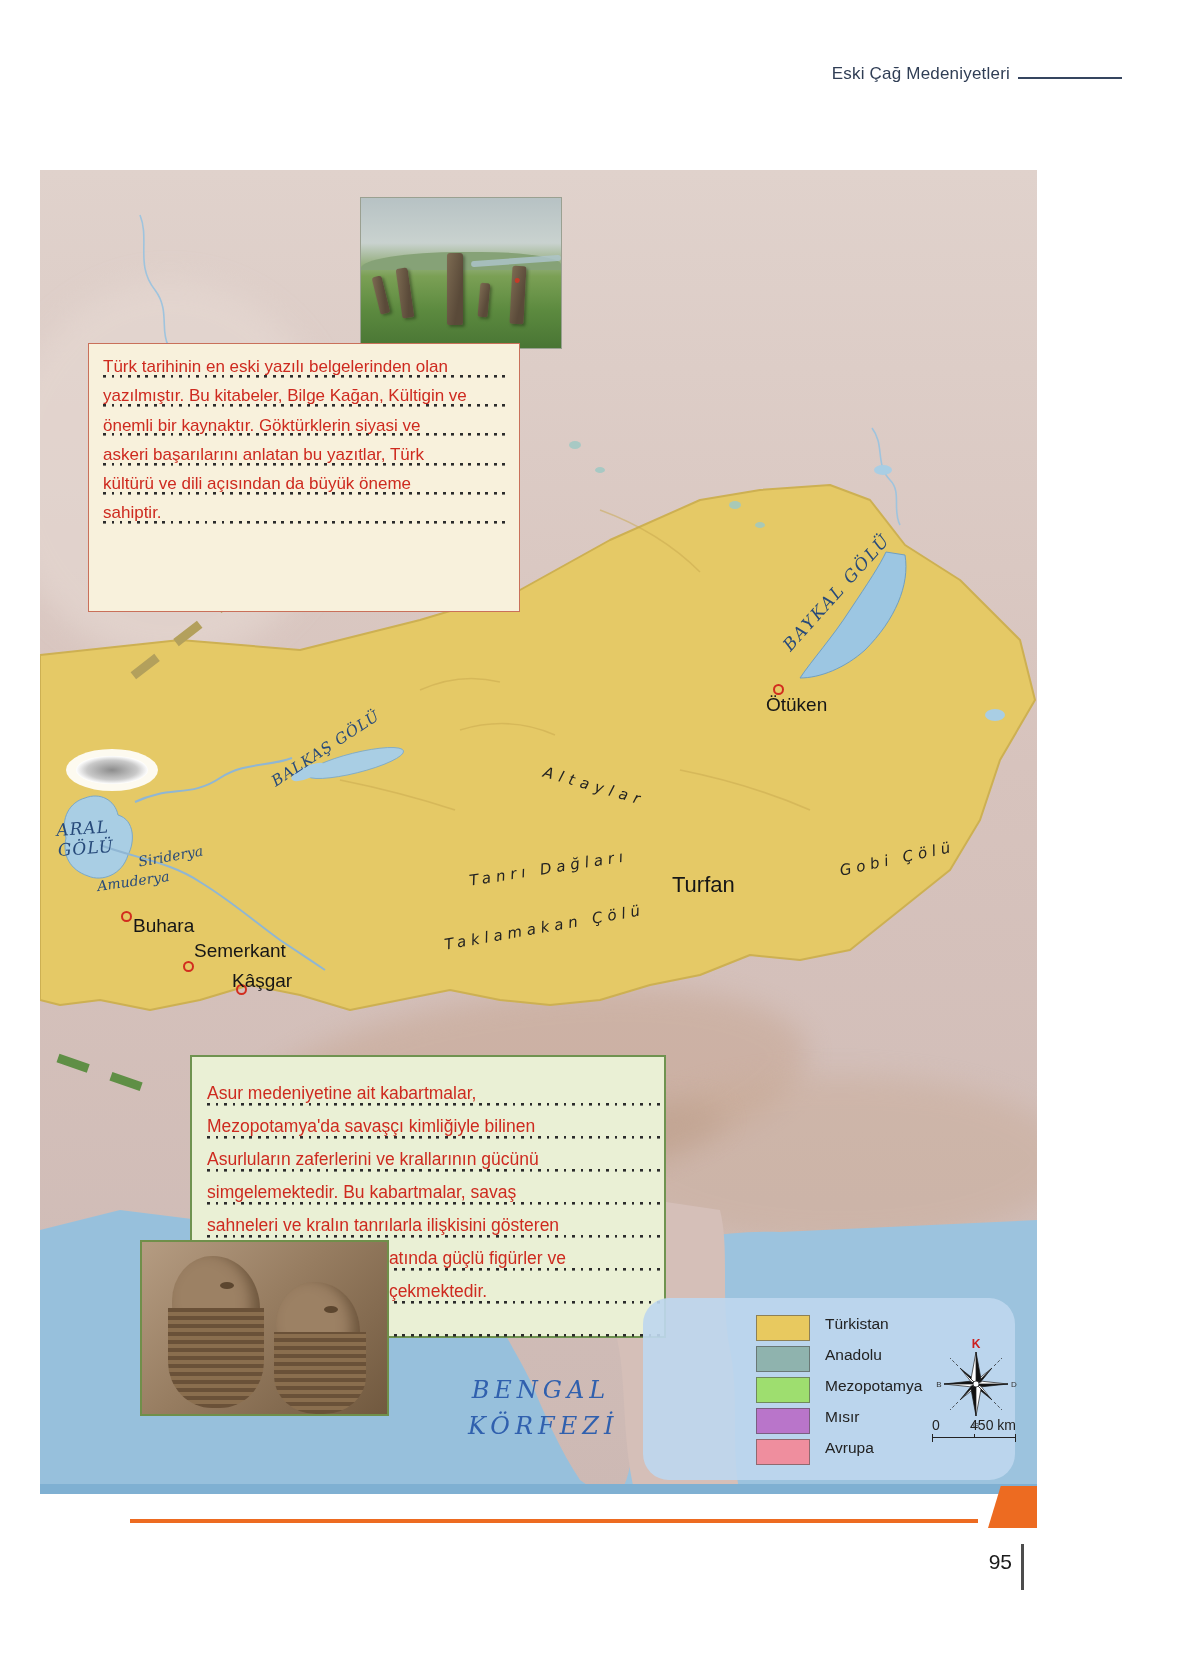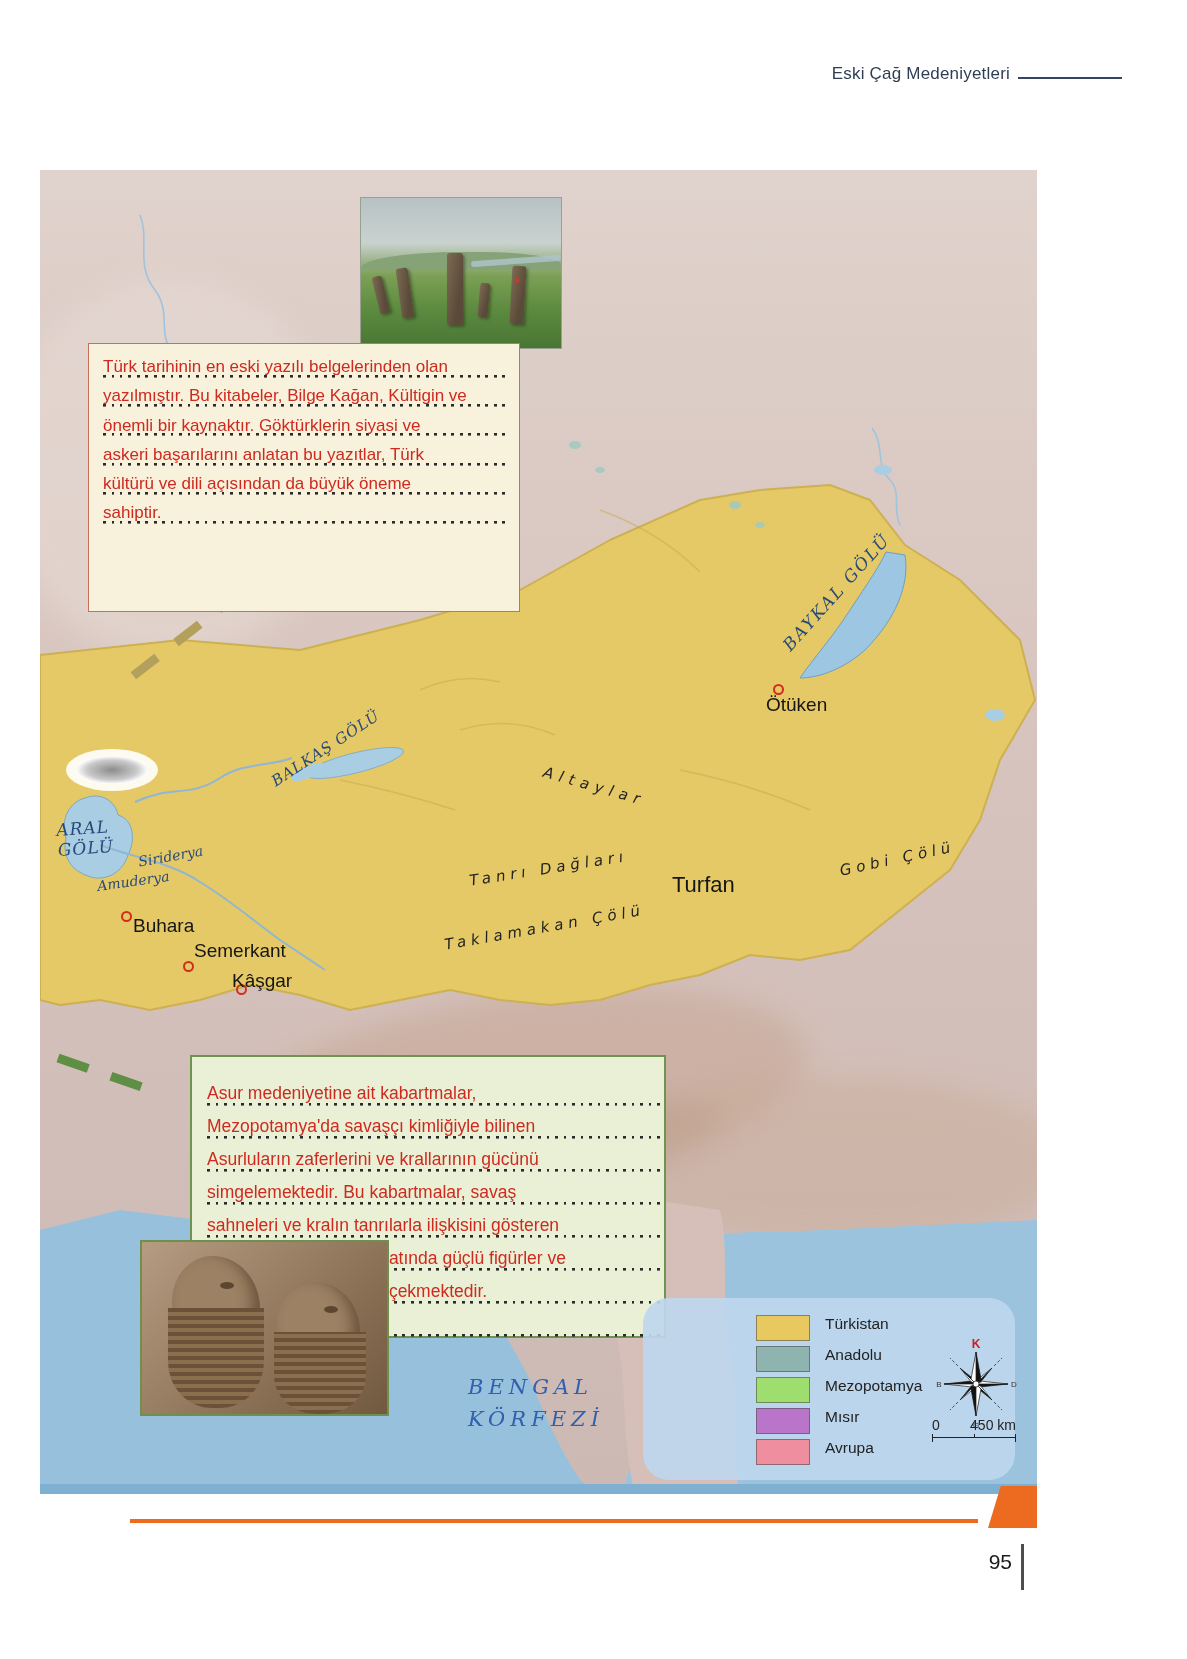--- a/index.html
+++ b/index.html
@@ -211,21 +211,21 @@
   <div class="lbl lbl-geo" style="left:443px;top:936px;letter-spacing:5px;transform:rotate(-10deg);transform-origin:left top">Taklamakan Çölü</div>
   <div class="lbl lbl-geo" style="left:838px;top:862px;letter-spacing:5px;transform:rotate(-12deg);transform-origin:left top">Gobi Çölü</div>
 
   <span class="marker" style="left:121px;top:911px"></span>
   <div class="lbl lbl-city" style="left:133px;top:915px">Buhara</div>
   <span class="marker" style="left:183px;top:961px"></span>
   <div class="lbl lbl-city" style="left:194px;top:940px">Semerkant</div>
   <span class="marker" style="left:236px;top:984px"></span>
   <div class="lbl lbl-city" style="left:232px;top:970px">Kâşgar</div>
 
-  <div class="lbl lbl-hydro" style="left:468px;top:1372px;width:146px;text-align:left;font-size:21px;letter-spacing:5px;color:#3060ae;line-height:1.5">
+  <div class="lbl lbl-hydro" style="left:468px;top:1372px;width:146px;text-align:center;font-size:24px;letter-spacing:5px;color:#3060ae;line-height:1.5">
     <div>BENGAL</div>
     <div>KÖRFEZİ</div>
   </div>
 
   <div class="legend-panel">
     <div class="legend-list">
         <div class="legend-row">
           <span class="legend-swatch" style="background: rgb(232, 201, 95);"></span>
           <span class="legend-label">Türkistan</span>
         </div>

